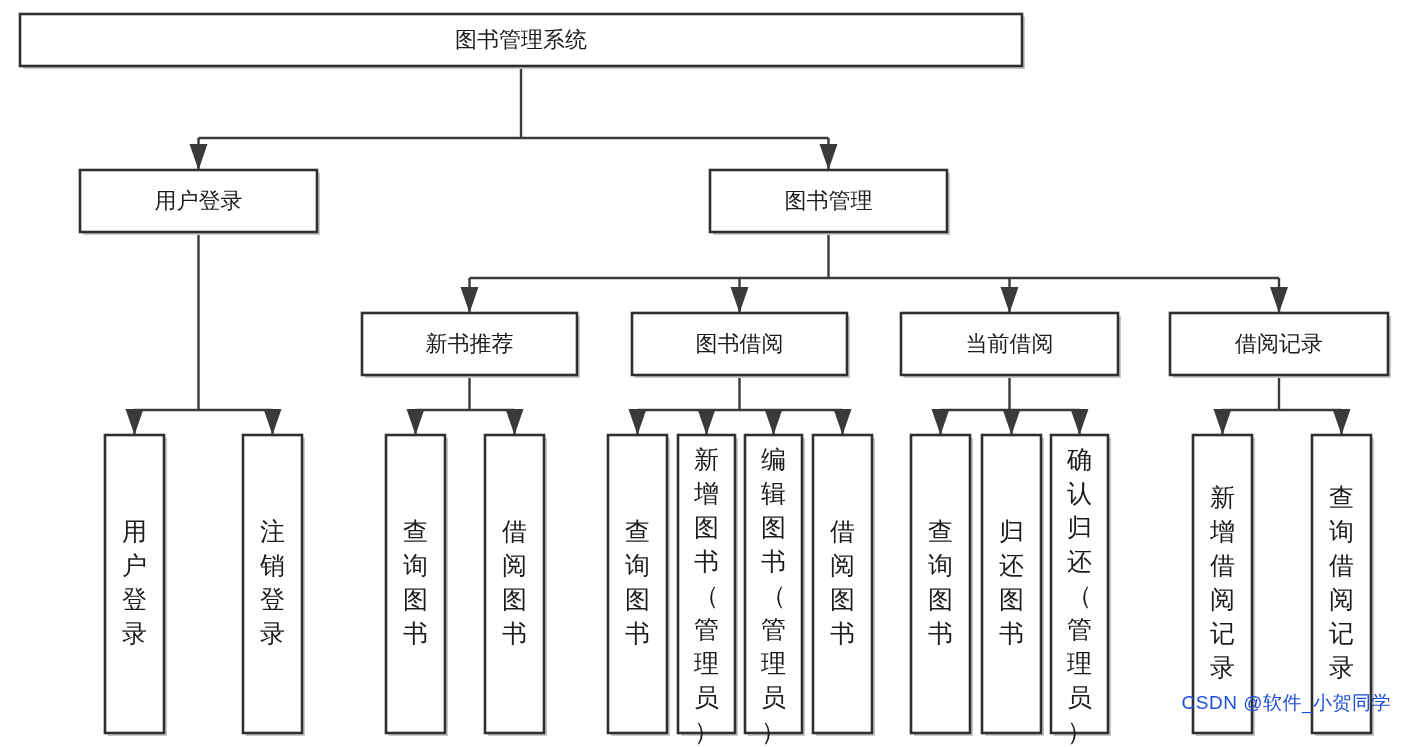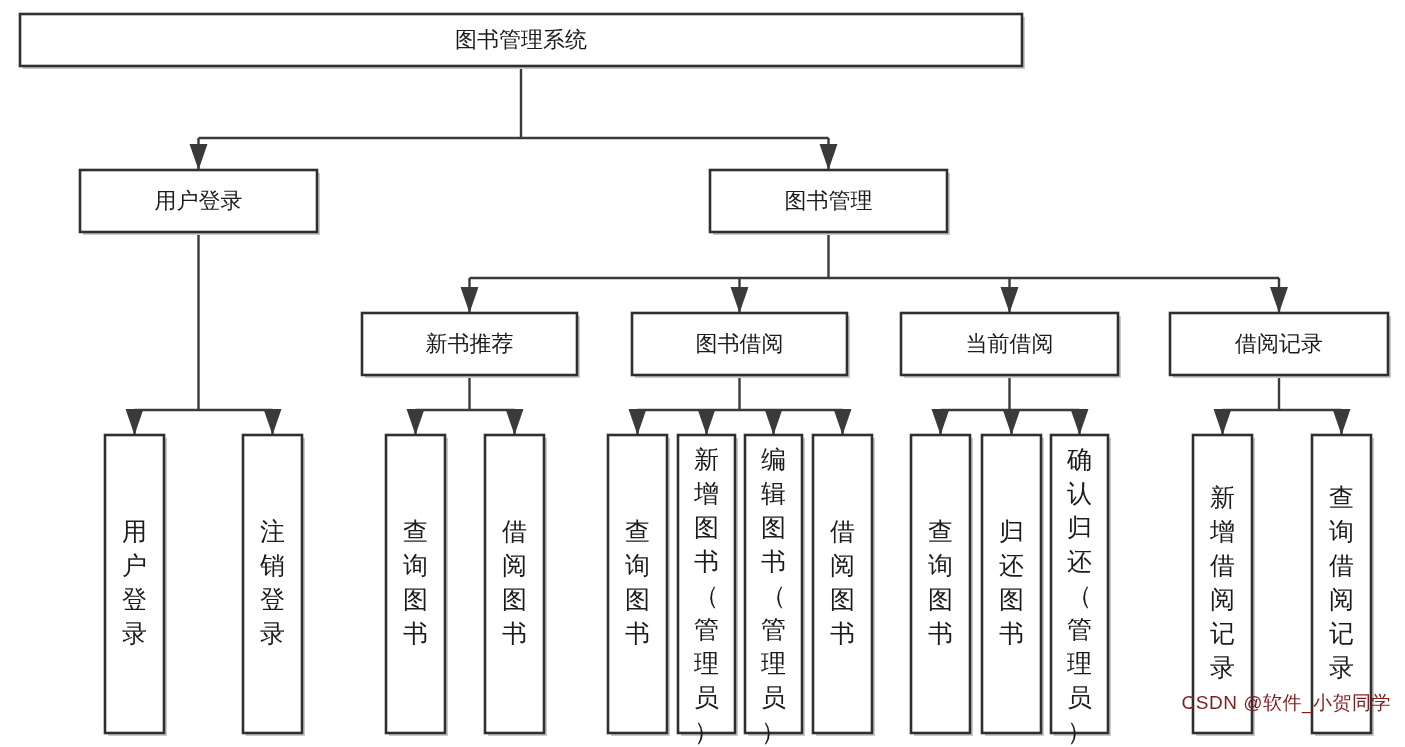--- a/index.html
+++ b/index.html
@@ -59,21 +59,21 @@
     font-size: 25px;
     text-anchor: middle;
     dominant-baseline: middle;
   }
   .watermark {
     position: absolute;
     right: 14px;
     bottom: 6px;
     font-family: "Liberation Sans", "DejaVu Sans", sans-serif;
     font-size: 19px;
-    color: #7f1d1d;
+    color: #1d4ed8;
     letter-spacing: 0.5px;
     white-space: nowrap;
     user-select: none;
   }
 </style>
 </head>
 <body>
 
 <div id="diagram-root">
   <svg class="diagram-canvas" viewBox="0 0 1405 747">

